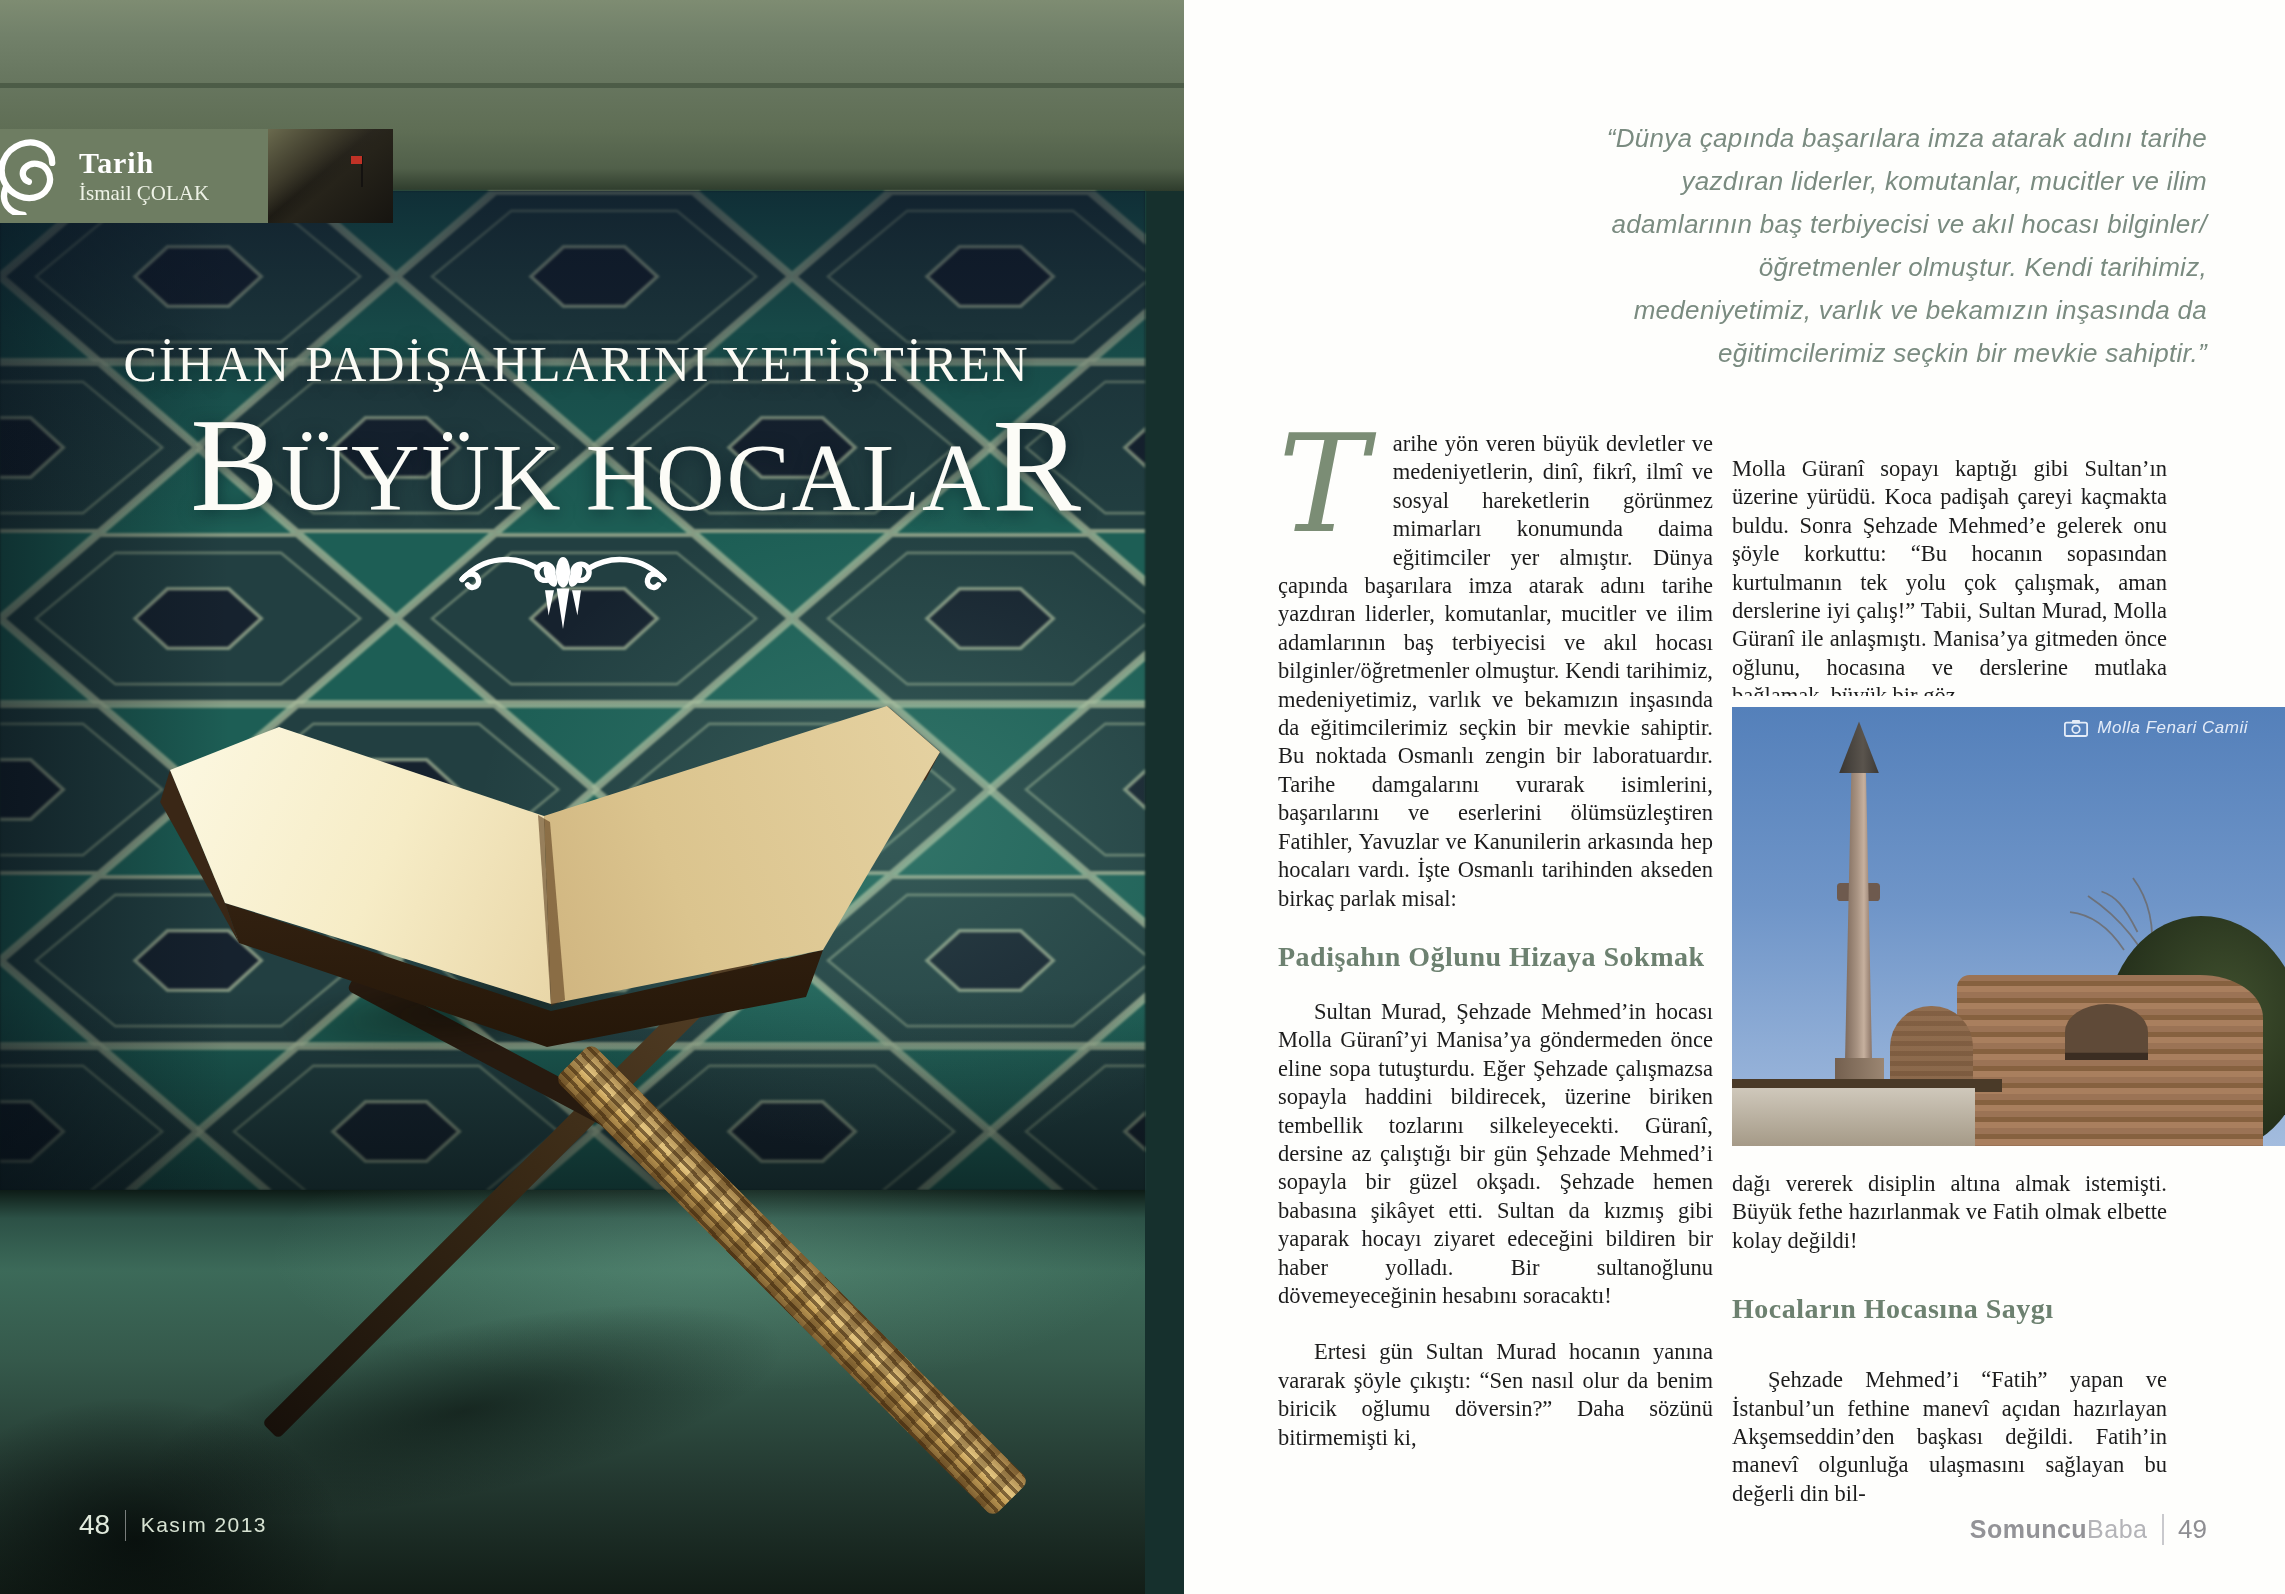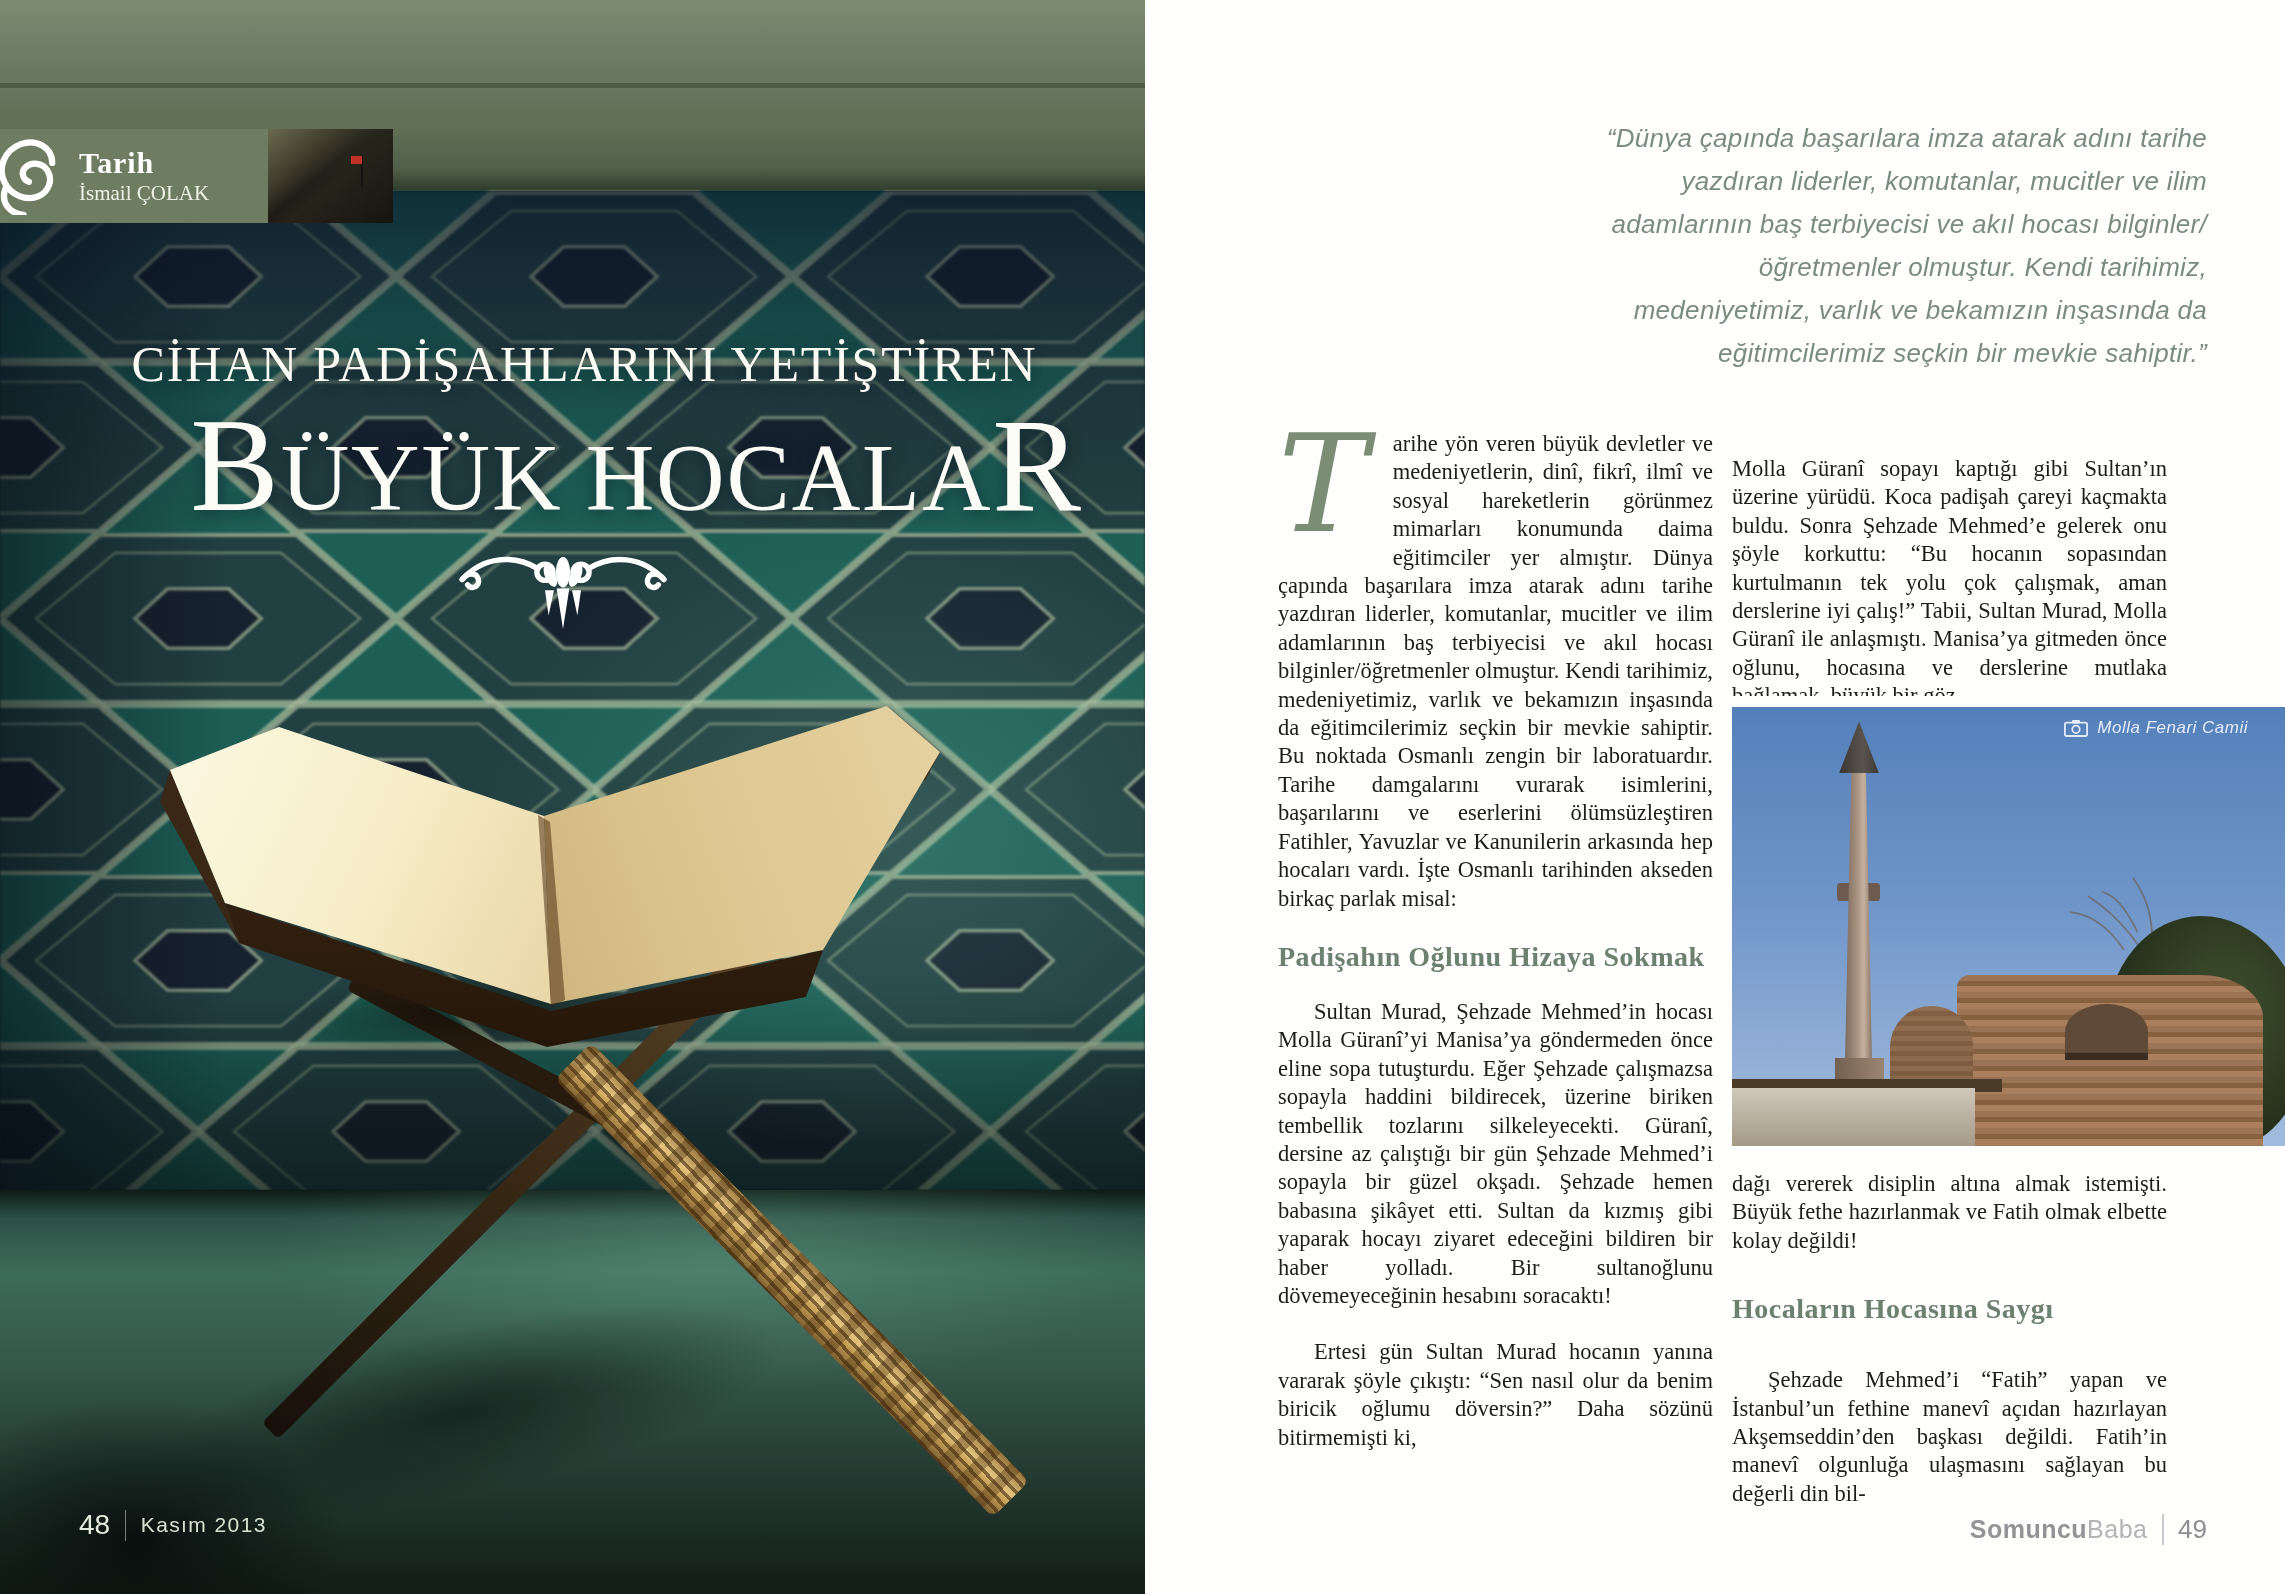--- a/index.html
+++ b/index.html
@@ -1,19 +1,19 @@
 <!DOCTYPE html>
 <html style="font-size:14.4px"><head>
 <meta charset="utf-8">
 <style>
   html,body{margin:0;padding:0;background:#e8e8e8;}
   .spread{position:relative;width:2285px;height:1595px;background:#fefefc;overflow:hidden;
           font-family:"Liberation Serif",serif;color:#1c1c1c;}
   
-  .left-page{position:absolute;left:0;top:0;width:1145px;height:1595px;overflow:hidden;background:#16302d;}
+  .left-page{position:absolute;left:0;top:0;width:1145px;height:1595px;overflow:hidden;background:#16302d;padding-left:39px;}
   .ledge{position:absolute;left:0;top:0;width:100%;height:191px;
          background:linear-gradient(180deg,#7e8c72 0%,#72816a 18%,#687760 40%,#5f6e55 68%,#51604a 88%,#2e3c2c 100%);}
   .ledge-line{position:absolute;left:0;top:83px;width:100%;height:4.5px;background:rgba(30,45,30,.35);}
   .tile-wall{position:absolute;left:0;top:191px;width:1145px;height:999px;}
   .tile-wall svg{display:block;filter:blur(1px);}
   .tile-shade{position:absolute;left:0;top:191px;width:1145px;height:999px;
     background:
       linear-gradient(180deg,rgba(8,18,36,.62) 0%,rgba(8,18,36,.28) 14%,rgba(8,18,36,0) 34%),
       linear-gradient(90deg,rgba(4,12,20,.55) 0%,rgba(4,12,20,0) 20%),
       radial-gradient(558px 432px at 78% 64%,rgba(150,225,200,.17),rgba(150,225,200,0) 75%),
@@ -32,21 +32,21 @@
                display:flex;flex-direction:column;justify-content:center;padding-left:79px;box-sizing:border-box;}
   .badge-section{font:700 30px/31px "Liberation Serif",serif;color:#ffffff;letter-spacing:0.9px;}
   .badge-author{font:400 21px/23.4px "Liberation Serif",serif;color:#eef2e6;margin-top:4.5px;}
   .badge-swirl{position:absolute;left:-7.2px;top:7.2px;}
   .badge-thumb{width:125px;height:94px;position:relative;overflow:hidden;
     background:linear-gradient(140deg,#6a6a4e 0%,#3f3c2c 30%,#23201736 45%,#26231a 55%,#161410 100%),
                linear-gradient(#2b2820,#1a1812);}
   .thumb-flag{position:absolute;right:31px;top:27px;width:10.8px;height:8px;background:#c03226;}
   .thumb-pole{position:absolute;right:30px;top:27px;width:1.8px;height:31px;background:#141210;}
   
-  .title-line1{position:absolute;left:12px;top:335px;width:1145px;text-align:center;
+  .title-line1{position:absolute;left:4px;top:335px;width:1145px;text-align:center;
     font-family:"Liberation Serif",serif;font-weight:400;font-size:50px;letter-spacing:1.8px;
     color:#fbfbf5;text-shadow:0 1.8px 14.4px rgba(0,18,28,.5);}
   .title-line2{position:absolute;left:0;top:398px;width:1273px;text-align:center;line-height:135px;
     font-family:"Liberation Serif",serif;color:#fcfcf7;text-shadow:0 2.7px 16px rgba(0,18,28,.5);
     letter-spacing:1.8px;white-space:nowrap;}
   .t-big{font-size:133px;} .t-reg{font-size:95px;} .t-space{display:inline-block;width:23.4px;}
   .ornament{position:absolute;left:455px;top:545px;}
   
   .bar{position:absolute;border-radius:5.4px;}
   .bar-main{left:524px;top:790px;width:23.4px;height:751px;transform:rotate(45deg);

